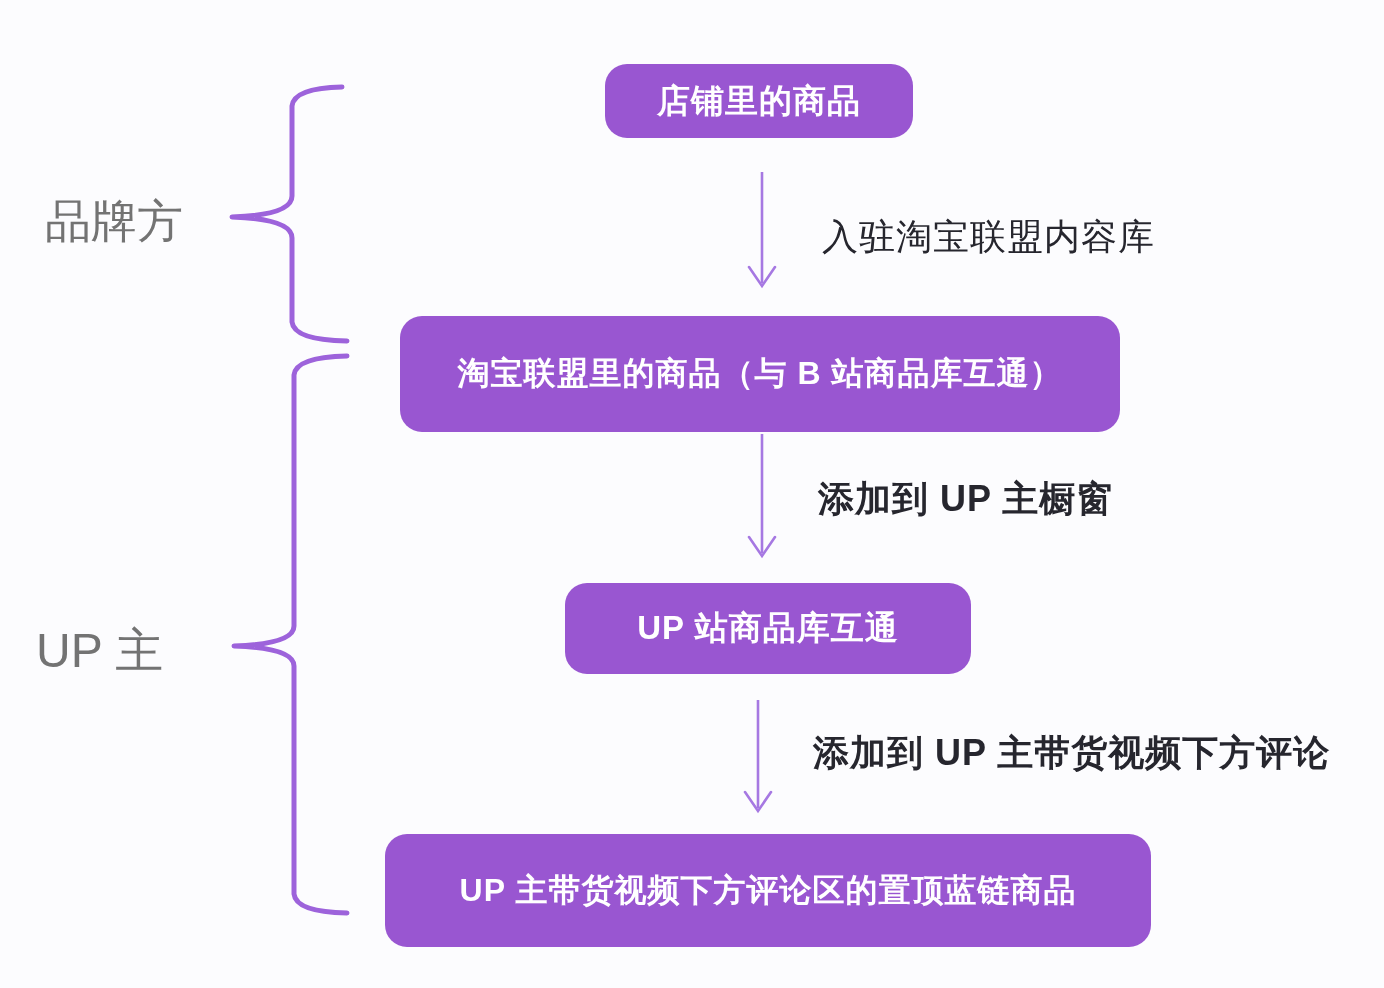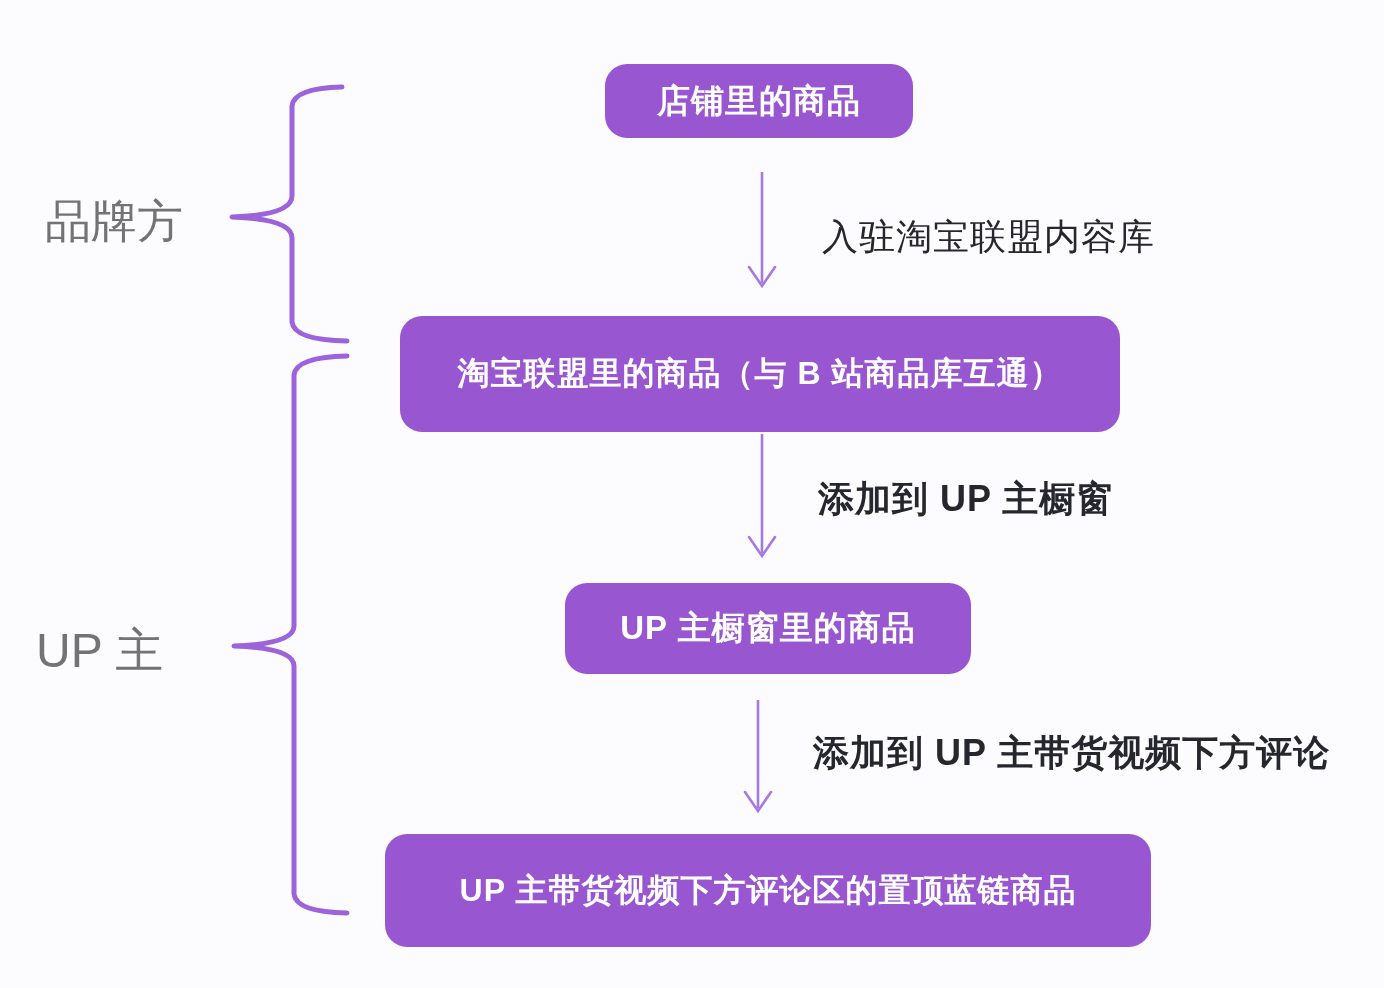--- a/index.html
+++ b/index.html
@@ -90,20 +90,20 @@
       <line x1="758" y1="700" x2="758" y2="808" stroke="#a678e2" stroke-width="2.6"></line>
       <polyline points="745,792 758,811 771,792" fill="none" stroke="#a678e2" stroke-width="2.6" stroke-linecap="round"></polyline>
     </g>
   </svg>
 
   <div class="group-label group-label-1">品牌方</div>
   <div class="group-label group-label-2">UP 主</div>
 
   <div class="node node-1">店铺里的商品</div>
   <div class="node node-2">淘宝联盟里的商品（与 B 站商品库互通）</div>
-  <div class="node node-3">UP 主橱窗里的商品</div>
+  <div class="node node-3">UP 站商品库互通</div>
   <div class="node node-4">UP 主带货视频下方评论区的置顶蓝链商品</div>
 
   <div class="edge-label edge-label-1">入驻淘宝联盟内容库</div>
   <div class="edge-label edge-label-2">添加到 UP 主橱窗</div>
   <div class="edge-label edge-label-3">添加到 UP 主带货视频下方评论</div>
 
 </div>
 
 </body></html>

